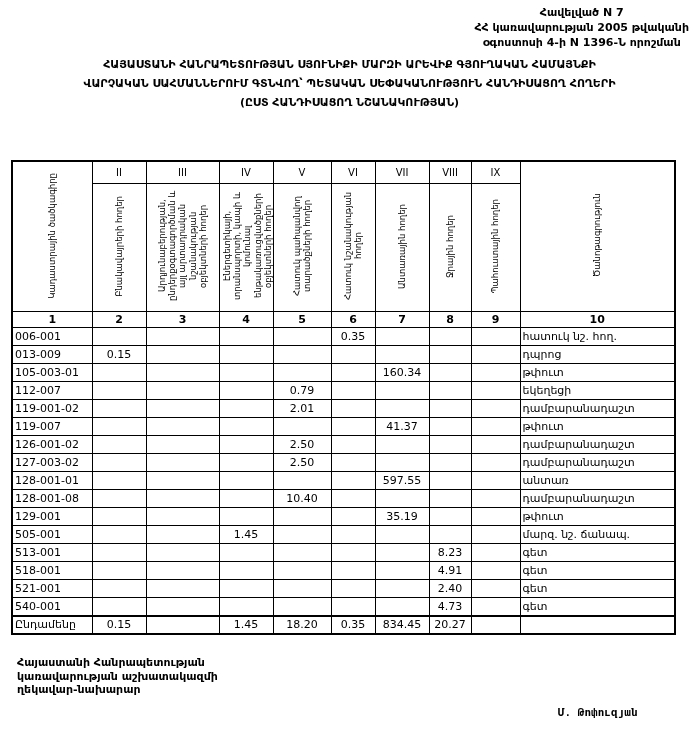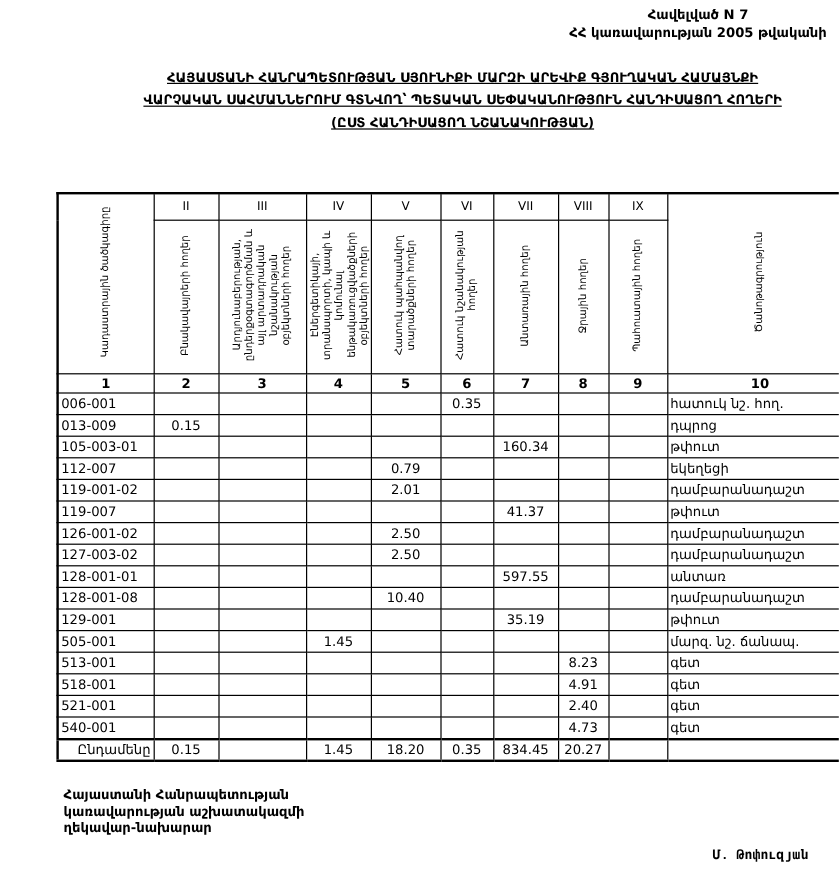--- a/index.html
+++ b/index.html
@@ -5,38 +5,38 @@
   * { box-sizing: border-box; }
   html, body { margin: 0; padding: 0; }
   body {
     width: 699px; height: 739px;
     background: #ffffff;
     color: #000000;
     font-family: "DejaVu Sans", sans-serif;
     position: relative;
     overflow: hidden;
   }
-  .page { position: absolute; inset: 0; margin-left: 36px; }
+  .page { position: absolute; inset: 0; }
 
   
   .appendix {
     position: absolute; top: 5px; right: 10px;
     text-align: center;
     font-size: 11px; font-weight: bold;
     line-height: 15px;
     white-space: nowrap;
   }
 
   
   .title-block {
     position: absolute; top: 55px; left: 0; width: 699px;
     text-align: center; font-weight: bold;
   }
   .title-main { font-size: 13px; letter-spacing: 7px; margin-bottom: 12px; }
-  .title-line { font-size: 11px; line-height: 19px; padding: 0 4px; text-decoration: underline; }
+  .title-line { font-size: 11px; line-height: 19px; padding: 0 4px; }
 
   
   table.land-table {
     position: absolute; top: 160px; left: 11px;
     border-collapse: collapse; table-layout: fixed;
     width: 663px;
     border: 2px solid #000;
   }
   table.land-table td {
     border: 1px solid #000;
@@ -58,41 +58,42 @@
     text-align: center;
     font-weight: normal;
   }
   td.span-head .vtext { max-height: 138px; }
   tr.nums-row td { height: 16px; text-align: center; font-weight: bold; font-size: 11px; }
   tbody td { height: 18px; }
   td.code { text-align: left; padding-left: 3px; }
   td.num  { text-align: center; }
   td.note { text-align: left; padding-left: 4px; }
   tr.total-row td { border-top: 2px solid #000; border-bottom: 2px solid #000; }
-  tr.total-row td.code { text-align: right; }
+  tr.total-row td.code { text-align: left; }
 
   
   .footer-left {
     position: absolute; left: 17px; top: 656px;
     font-size: 11px; font-weight: bold; line-height: 13.5px;
     white-space: nowrap;
   }
   .signature {
     position: absolute; left: 558px; top: 706px;
     font-size: 11px; font-weight: bold; white-space: nowrap; font-family: Liberation Mono, monospace;
   }
 </style>
 </head>
 <body>
 
 <div class="page">
 
   <div class="appendix">
     <div>Հավելված N 7</div>
     <div>ՀՀ կառավարության 2005 թվականի</div>
+    <div>օգոստոսի 4-ի N 1396-Ն որոշման</div>
   </div>
 
   <div class="title-block">
     <div class="title-line">ՀԱՅԱՍՏԱՆԻ ՀԱՆՐԱՊԵՏՈՒԹՅԱՆ ՍՅՈՒՆԻՔԻ ՄԱՐԶԻ ԱՐԵՎԻՔ ԳՅՈՒՂԱԿԱՆ ՀԱՄԱՅՆՔԻ</div>
     <div class="title-line">ՎԱՐՉԱԿԱՆ ՍԱՀՄԱՆՆԵՐՈՒՄ ԳՏՆՎՈՂ՝ ՊԵՏԱԿԱՆ ՍԵՓԱԿԱՆՈՒԹՅՈՒՆ ՀԱՆԴԻՍԱՑՈՂ ՀՈՂԵՐԻ</div>
     <div class="title-line">(ԸՍՏ ՀԱՆԴԻՍԱՑՈՂ ՆՇԱՆԱԿՈՒԹՅԱՆ)</div>
   </div>
 
   <table class="land-table">
     <colgroup>

